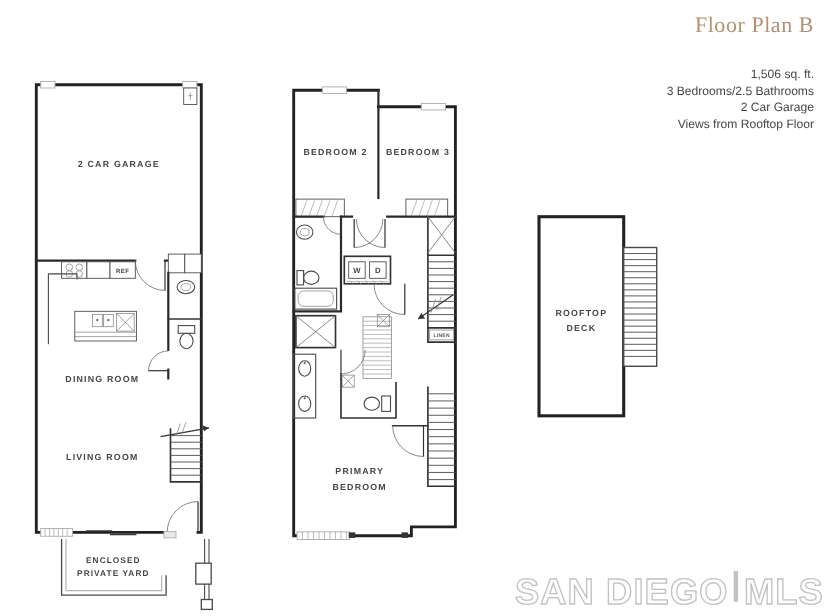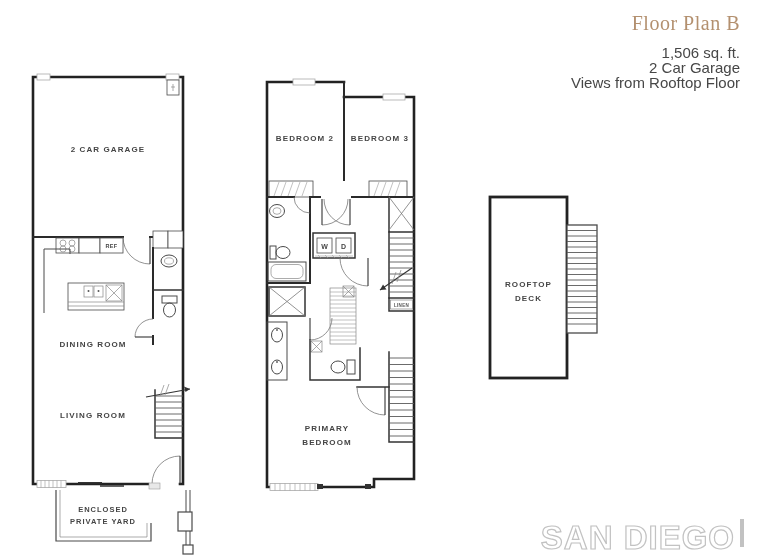--- a/index.html
+++ b/index.html
@@ -1,20 +1,20 @@
 <!DOCTYPE html>
 <html><head>
 <meta charset="utf-8">
 <style>
   html,body{margin:0;padding:0;background:#fff;}
   .canvas{position:relative;width:761px;height:560px;background:#ffffff;overflow:hidden;
           font-family:"Liberation Sans",sans-serif;}
   .header{position:absolute;top:12px;right:21px;text-align:right;}
-  .plan-title{font-family:"Liberation Serif",serif;font-size:20px;color:#b3906f;letter-spacing:.5px;margin-bottom:10px;}
-  .plan-details div{font-size:15px;color:#474747;line-height:15px;}
+  .plan-title{font-family:"Liberation Serif",serif;font-size:20px;color:#b3906f;letter-spacing:.5px;margin-bottom:26px;}
+  .plan-details div{font-size:11px;color:#474747;line-height:15px;}
   .logo{position:absolute;right:12px;bottom:3px;display:flex;
         font-weight:700;font-size:33px;letter-spacing:1px;
         color:#c6c6c6;-webkit-text-fill-color:#ffffff;-webkit-text-stroke:1.2px #c2c2c2;}
   .logo-bar{width:4px;height:28px;background:#c2c2c2;margin:0 5px;-webkit-text-stroke:0;}
   svg{position:absolute;left:0;top:0;}
   .room-label{font-family:"Liberation Sans",sans-serif;font-size:8px;font-weight:600;
               letter-spacing:1.1px;fill:#454545;text-anchor:middle;}
   .small-label{font-family:"Liberation Sans",sans-serif;font-size:5.5px;font-weight:600;
                letter-spacing:.4px;fill:#454545;text-anchor:middle;}
   .wd-label{font-family:"Liberation Sans",sans-serif;font-size:7px;font-weight:600;fill:#454545;text-anchor:middle;}
@@ -36,20 +36,21 @@
 </style>
 </head>
 <body>
 
 <div class="canvas">
 
   <div class="header">
     <div class="plan-title">Floor Plan B</div>
     <div class="plan-details">
       <div>1,506 sq. ft.</div>
+      <div>3 Bedrooms/2.5 Bathrooms</div>
       <div>2 Car Garage</div>
       <div>Views from Rooftop Floor</div>
     </div>
   </div>
 
   <svg width="761" height="560" viewBox="0 0 761 560">
 
     <g>
 
       <path class="wall" d="M33,77 H183 M33,77 V484 M183,77 V484 M33,484 H148 M180,484 H183"></path>
@@ -279,15 +280,16 @@
         <path class="tread" d="M567,230.5 H597 M567,236 H597 M567,241.5 H597 M567,247 H597 M567,252.5 H597 M567,258 H597 M567,263.5 H597 M567,269 H597 M567,274.5 H597 M567,280 H597 M567,285.5 H597 M567,291 H597 M567,296.5 H597 M567,302 H597 M567,307.5 H597 M567,313 H597 M567,318.5 H597 M567,324 H597"></path>
       </g>
       <text class="room-label" x="528.5" y="287">ROOFTOP</text>
       <text class="room-label" x="528.5" y="301">DECK</text>
     </g>
   </svg>
 
   <div class="logo">
     <span>SAN DIEGO</span>
     <span class="logo-bar"></span>
+    <span>MLS</span>
   </div>
 
 </div>
 
 </body></html>

